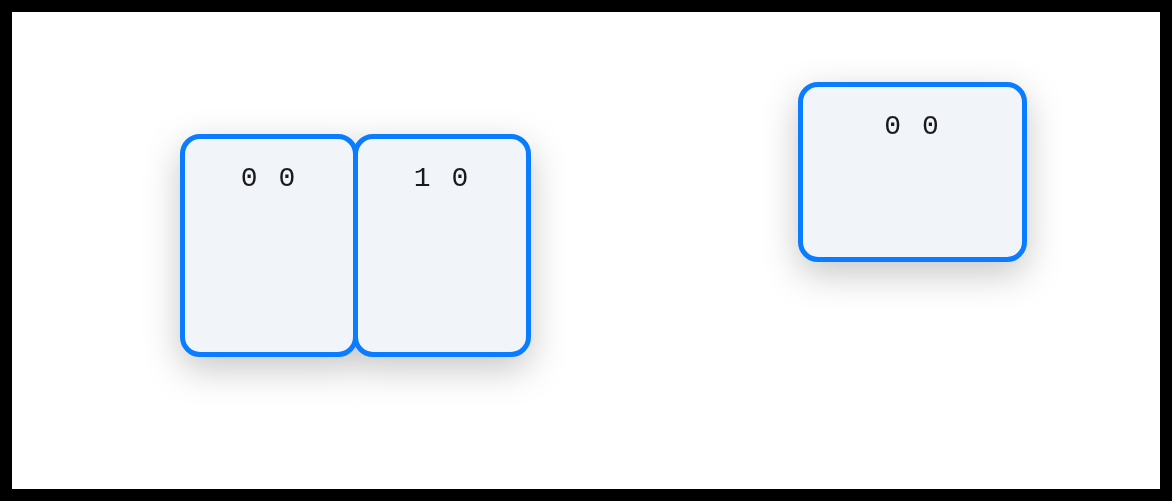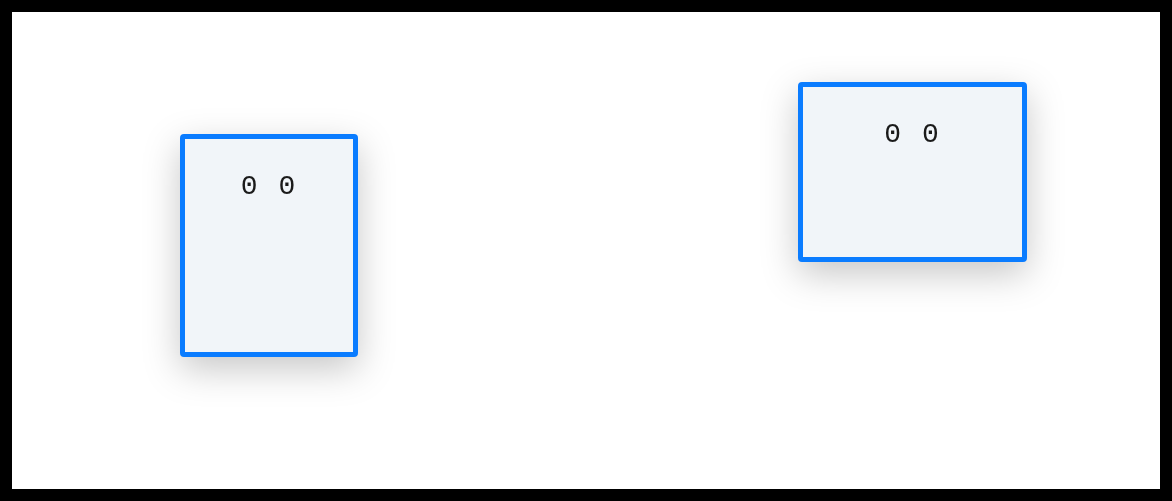--- a/index.html
+++ b/index.html
@@ -32,25 +32,25 @@
       top: 122px;
     }
     .group-vertical {
       flex-direction: column;
       left: 786px;
       top: 70px;
     }
     .cell {
       background: #f1f5f9;
       border: 5px solid #0a7cff;
-      border-radius: 4px;
+      border-radius: 20px;
       display: flex;
       align-items: flex-start;
       justify-content: center;
-      padding-top: 32px;
+      padding-top: 24px;
       font-family: "Courier New", Courier, monospace;
       font-size: 28px;
       letter-spacing: 2px;
       color: #1a1a1a;
     }
     .group-horizontal .cell {
       width: 178px;
       height: 223px;
     }
     .group-horizontal .cell + .cell {
@@ -66,20 +66,23 @@
   </style>
 </head>
 <body>
 
 <div class="canvas">
 
   <div class="group group-horizontal">
     <div class="cell">
       <span>0 0</span>
     </div>
+    <div class="cell">
+      <span>1 0</span>
+    </div>
   </div>
 
   <div class="group group-vertical">
     <div class="cell">
       <span>0 0</span>
     </div>
   </div>
 
 </div>
 

